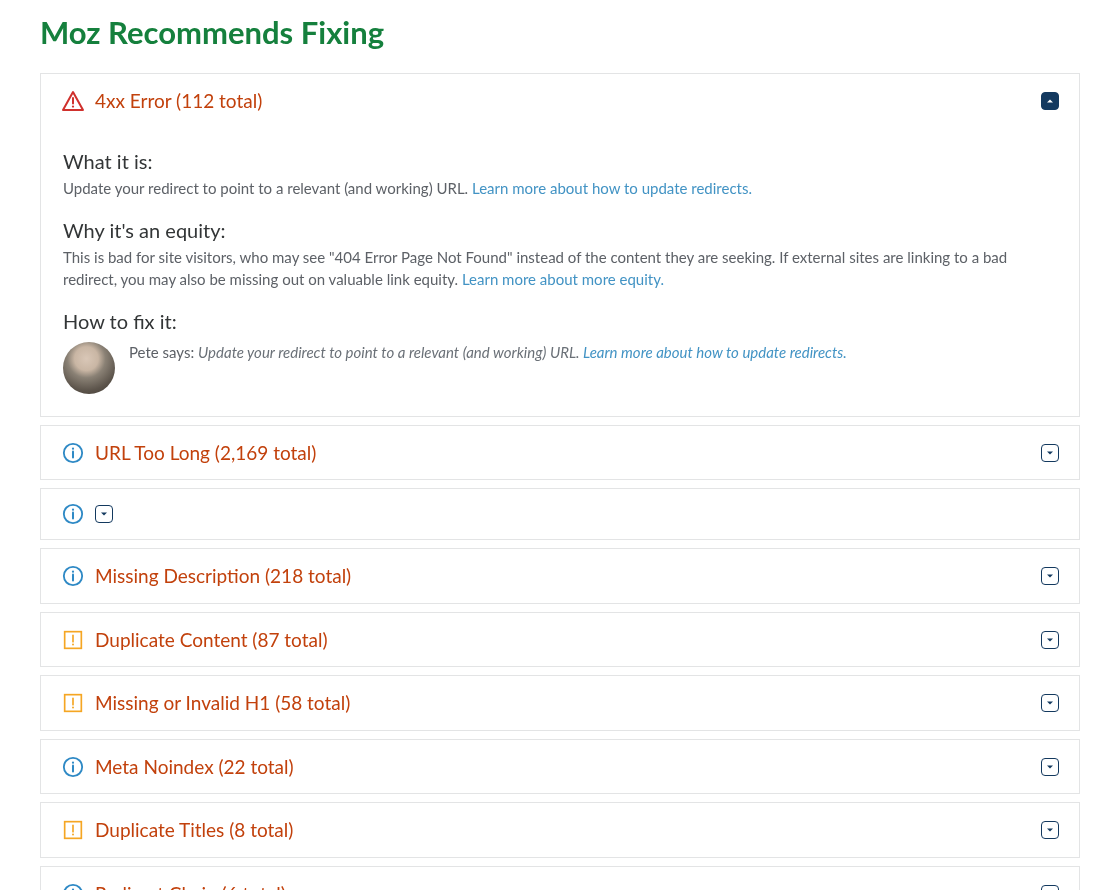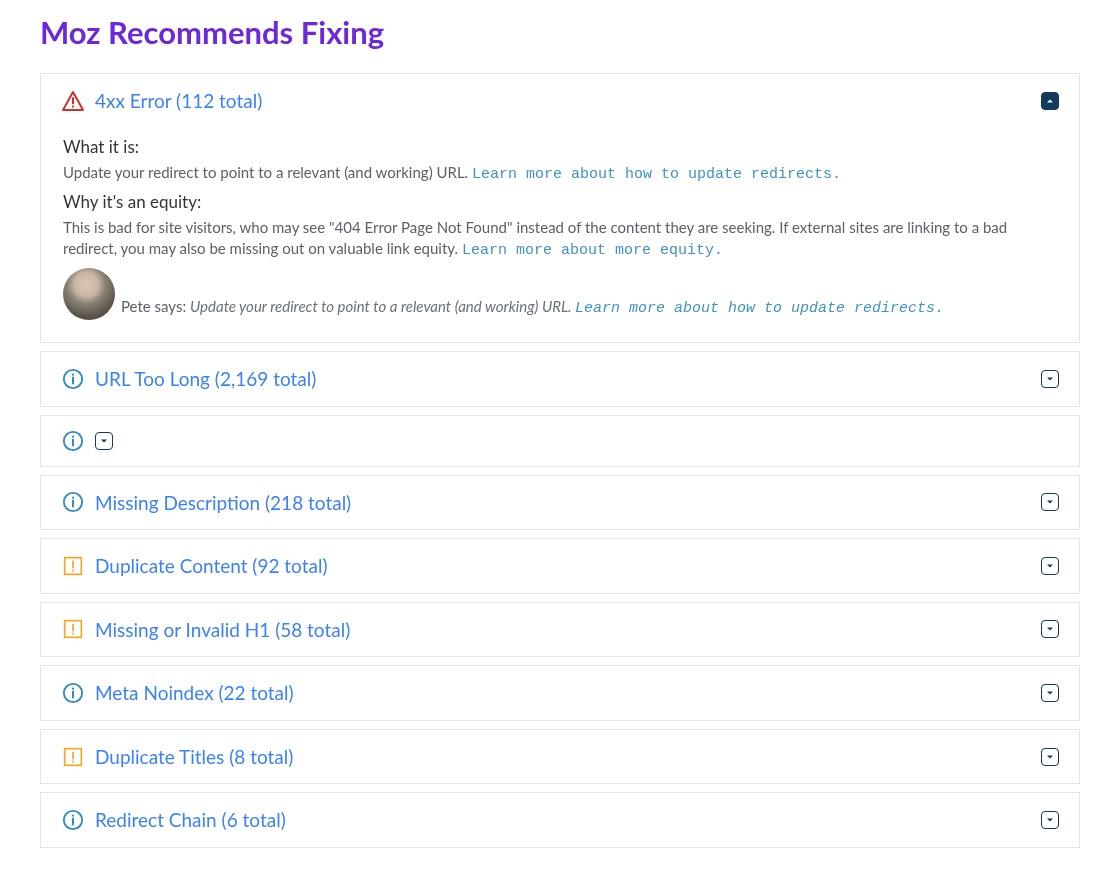--- a/index.html
+++ b/index.html
@@ -10,21 +10,21 @@
     background: #ffffff;
     color: #555555;
     font-size: 15px;
     line-height: 1.45;
   }
   .wrap {
     width: 1120px;
     padding: 0 40px 40px 40px;
   }
   h2.page-title {
-    color: #6d28d9;
+    color: #15803d;
     font-weight: 700;
     font-size: 31px;
     margin: 10px 0 18px 0;
   }
   .panel-group { }
   .panel {
     border: 1px solid #e3e4e5;
     background: #ffffff;
     margin-bottom: 8px;
   }
@@ -38,21 +38,21 @@
     width: 24px;
     height: 24px;
     display: flex;
     align-items: center;
     justify-content: center;
     margin-right: 10px;
     flex: 0 0 auto;
   }
   .panel-header .title {
     flex: 1 1 auto;
-    color: #3b82f6;
+    color: #c2410c;
     font-size: 19px;
     font-weight: 400;
   }
   .panel-header .toggle {
     flex: 0 0 auto;
     width: 18px;
     height: 18px;
     display: flex;
     align-items: center;
     justify-content: center;
@@ -65,36 +65,35 @@
     background: #13395f;
     border: 1.5px solid #13395f;
   }
   .panel-header .toggle svg { display: block; }
   .panel-body {
     padding: 4px 22px 22px 22px;
   }
   .panel-body h4 {
     color: #333637;
     font-weight: 400;
-    font-size: 17px;
-    margin: 4px 0 2px 0;
+    font-size: 20px;
+    margin: 16px 0 2px 0;
   }
   .panel-body p {
     margin: 0 0 4px 0;
     color: #5d6167;
   }
   .panel-body a {
     color: #4293c4;
     text-decoration: none;
-    font-family: Liberation Mono, monospace;
   }
   .panel-body .fix-row {
     display: flex;
-    align-items: flex-end;
-    gap: 6px;
+    align-items: flex-start;
+    gap: 14px;
     margin-top: 6px;
   }
   .avatar {
     width: 52px;
     height: 52px;
     border-radius: 50%;
     flex: 0 0 auto;
     background: radial-gradient(circle at 45% 32%, #d9c7b7 0%, #c9b6a4 26%, #8a8175 42%, #5c544b 70%, #3c352e 100%);
   }
   .fix-text {
@@ -134,20 +133,21 @@
         <h4>What it is:</h4>
         <p>
           <span>Update your redirect to point to a relevant (and working) URL. </span><a href="#">Learn more about how to update redirects.</a>
         </p>
 
         <h4>Why it's an equity:</h4>
         <p>
           <span>This is bad for site visitors, who may see "404 Error Page Not Found" instead of the content they are seeking. If external sites are linking to a bad redirect, you may also be missing out on valuable link equity. </span><a href="#">Learn more about more equity.</a>
         </p>
 
+        <h4>How to fix it:</h4>
         <div class="fix-row">
           <div class="avatar"></div>
           <div class="fix-text">
             <span class="says">Pete says: </span><span>Update your redirect to point to a relevant (and working) URL. </span><a href="#">Learn more about how to update redirects.</a>
           </div>
         </div>
       </div>
     </div>
 
     <div class="panel">
@@ -205,21 +205,21 @@
 
     <div class="panel">
       <div class="panel-header">
         <span class="icon-slot">
           <svg width="20" height="20" viewBox="0 0 24 24" fill="none">
             <rect x="2" y="2" width="20" height="20" stroke="#f5a623" stroke-width="2"></rect>
             <line x1="12" y1="6.5" x2="12" y2="14" stroke="#f5a623" stroke-width="2" stroke-linecap="round"></line>
             <circle cx="12" cy="17.3" r="1.2" fill="#f5a623"></circle>
           </svg>
         </span>
-        <span class="title">Duplicate Content (92 total)</span>
+        <span class="title">Duplicate Content (87 total)</span>
         <span class="toggle collapsed">
           <svg width="8" height="8" viewBox="0 0 8 8">
               <path d="M1 2.5 L4 5.5 L7 2.5 Z" fill="#13395f"></path>
             </svg>
         </span>
       </div>
     </div>
 
     <div class="panel">
       <div class="panel-header">

